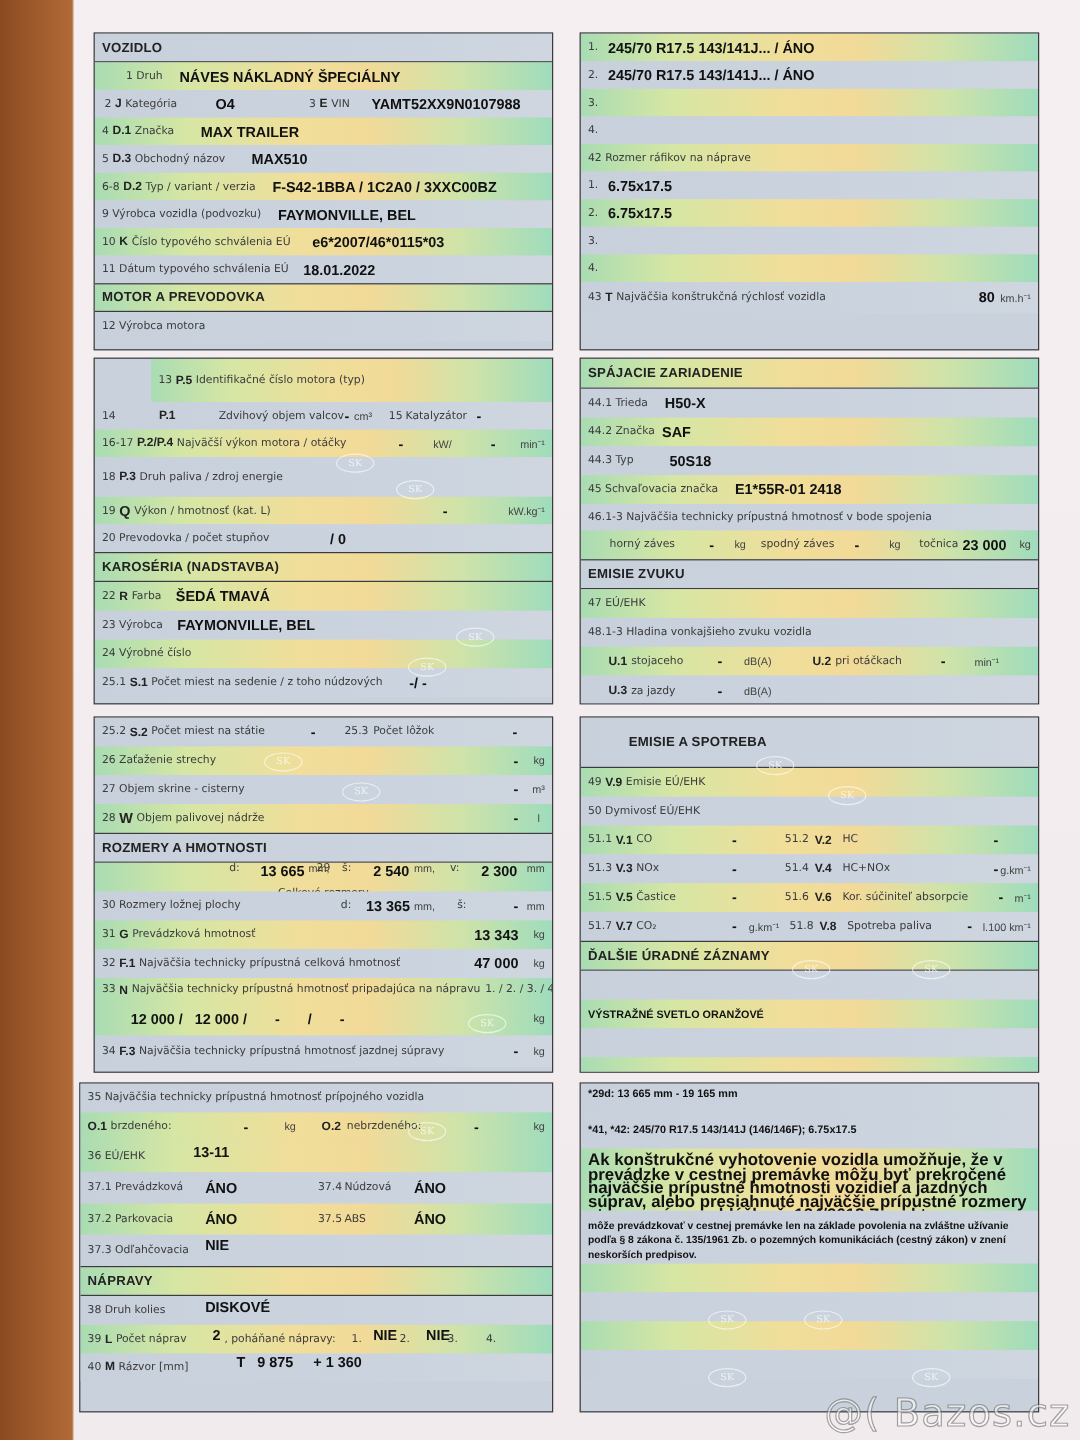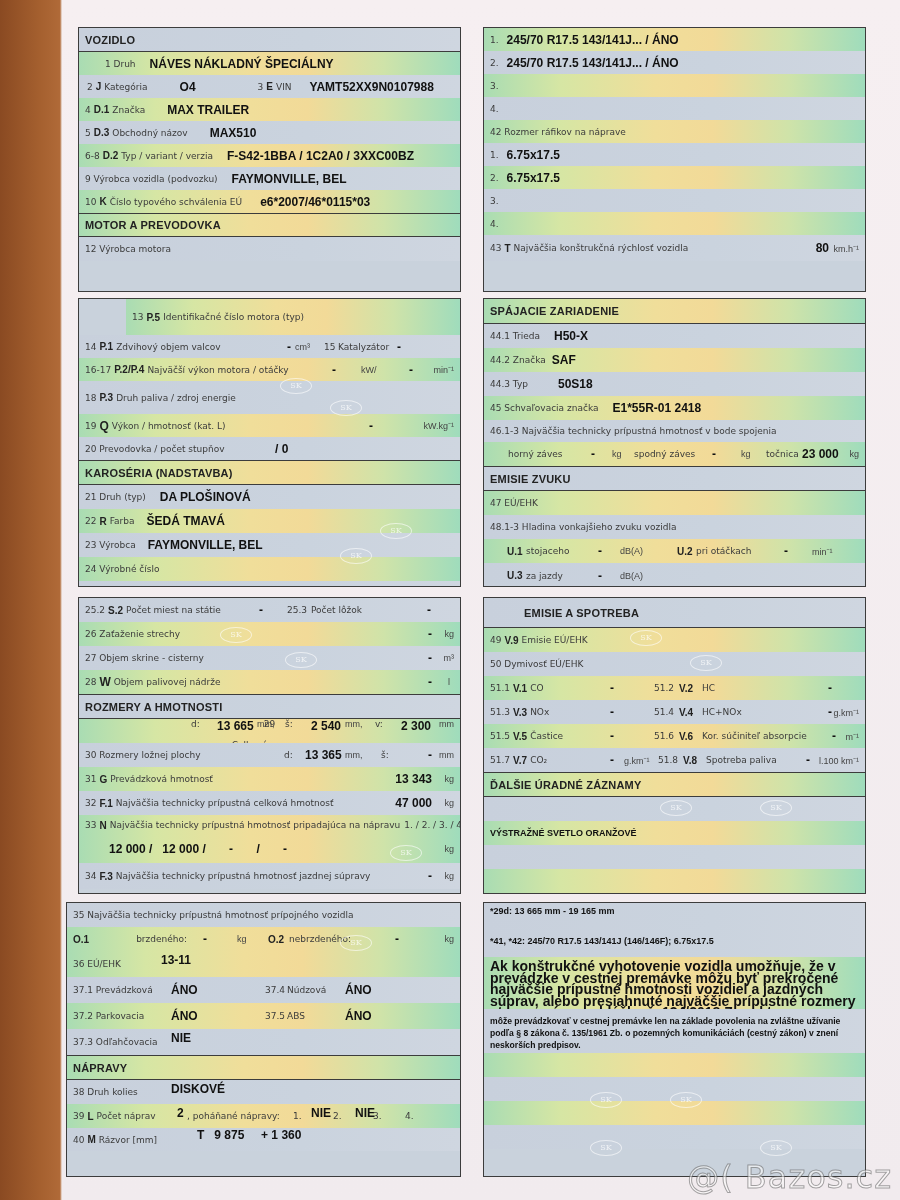--- a/index.html
+++ b/index.html
@@ -83,20 +83,24 @@
   <div class="row b" style="height:23px;">
     <span class="lbl">9</span>&nbsp;<span class="lbl">Výrobca vozidla (podvozku)</span>
     <span class="val" style="margin-left:14px">FAYMONVILLE, BEL</span>
   </div>
   <div class="row g" style="height:23px;">
     <span class="lbl">10</span>
       <span class="code">K</span>
       <span class="lbl">Číslo typového schválenia EÚ</span>
     <span class="val" style="margin-left:18px">e6*2007/46*0115*03</span>
   </div>
+  <div class="row b" style="height:23px;">
+    <span class="lbl">11</span>&nbsp;<span class="lbl">Dátum typového schválenia EÚ</span>
+    <span class="val" style="margin-left:12px">18.01.2022</span>
+  </div>
   <div class="row g hdr hdrT" style="height:24px;">
       <span>MOTOR A PREVODOVKA</span>
     </div>
   <div class="row b" style="height:24px;">
     <span class="lbl">12</span>&nbsp;<span class="lbl">Výrobca motora</span>
   </div>
 </div>
 
 <div class="panel" style="left:483px;top:27px;width:381px;height:263px;">
   <div class="row g" style="height:23px;">
@@ -138,21 +142,21 @@
     <span class="unit abs" style="right:6px">km.h⁻¹</span>
   </div>
 </div>
 
 <div class="panel" style="left:78px;top:298px;width:381px;height:287px;">
   <div class="row g" style="height:36px;margin-left:47px;">
     <span class="lbl">13</span>
       <span class="code">P.5</span>
       <span class="lbl">Identifikačné číslo motora (typ)</span>
   </div>
-  <div class="row b" style="height:23px;">
+  <div class="row b" style="height:23px;gap:33px;">
     <span class="lbl">14</span>
       <span class="code">P.1</span>
       <span class="lbl">Zdvihový objem valcov</span>
     <span class="val abs" style="left:208px">-</span>
       <span class="unit abs" style="left:216px">cm³</span>
     <span class="lbl abs" style="left:245px">15</span>
       <span class="lbl abs" style="left:259px">Katalyzátor</span>
     <span class="val abs" style="left:318px">-</span>
   </div>
   <div class="row g" style="height:23px;">
@@ -176,23 +180,20 @@
     <span class="val abs" style="left:290px">-</span>
       <span class="unit abs" style="right:6px">kW.kg⁻¹</span>
   </div>
   <div class="row b" style="height:23px;">
     <span class="lbl">20</span>&nbsp;<span class="lbl">Prevodovka / počet stupňov</span>
     <span class="val abs" style="left:196px">/  0</span>
   </div>
   <div class="row g hdr hdrT" style="height:25px;">
       <span>KAROSÉRIA (NADSTAVBA)</span>
     </div>
-  <div class="row b" style="height:24px;">
-    <span class="lbl">21</span>&nbsp;<span class="lbl">Druh (typ)</span><span class="val" style="margin-left:14px">DA PLOŠINOVÁ</span>
-  </div>
   <div class="row g" style="height:24px;">
     <span class="lbl">22</span>
       <span class="code">R</span>
       <span class="lbl">Farba</span>
       <span class="val" style="margin-left:12px">ŠEDÁ TMAVÁ</span>
   </div>
   <div class="row b" style="height:24px;">
     <span class="lbl">23</span>&nbsp;<span class="lbl">Výrobca</span><span class="val" style="margin-left:12px">FAYMONVILLE, BEL</span>
   </div>
   <div class="row g" style="height:24px;">
@@ -326,21 +327,21 @@
   <div class="row b" style="height:26px;">
     <span class="lbl">34</span>
       <span class="code">F.3</span>
       <span class="lbl">Najväčšia technicky prípustná hmotnosť jazdnej súpravy</span>
     <span class="val abs" style="right:28px">-</span>
       <span class="unit abs" style="right:6px">kg</span>
   </div>
 </div>
 
 <div class="panel" style="left:483px;top:597px;width:381px;height:295px;">
-  <div class="row b hdr" style="height:30px;padding-left:40px;">
+  <div class="row b hdr" style="height:42px;padding-left:40px;">
       <span>EMISIE A SPOTREBA</span>
     </div>
   <div class="row g" style="height:24px;">
     <span class="lbl">49</span>
       <span class="code">V.9</span>
       <span class="lbl">Emisie EÚ/EHK</span>
   </div>
   <div class="row b" style="height:24px;">
     <span class="lbl">50</span>&nbsp;<span class="lbl">Dymivosť EÚ/EHK</span>
   </div>
@@ -396,21 +397,21 @@
     <span class="val" style="font-size:9px">VÝSTRAŽNÉ SVETLO ORANŽOVÉ</span>
   </div>
   <div class="row b" style="height:24px;"></div>
   <div class="row g" style="height:25px;"></div>
 </div>
 
 <div class="panel" style="left:66px;top:902px;width:393px;height:273px;">
   <div class="row b" style="height:24px;">
       <span class="lbl">35  Najväčšia technicky prípustná hmotnosť prípojného vozidla</span>
     </div>
-  <div class="row g" style="height:24px;gap:44px;">
+  <div class="row g" style="height:24px;">
     <span class="code" style="margin-left:0">O.1</span>
       <span class="lbl">brzdeného:</span>
     <span class="val abs" style="left:136px">-</span>
       <span class="unit abs" style="left:170px">kg</span>
     <span class="code abs" style="left:198px">O.2</span>
       <span class="lbl abs" style="left:222px">nebrzdeného:</span>
     <span class="val abs" style="left:328px">-</span>
       <span class="unit abs" style="right:6px">kg</span>
   </div>
   <div class="row g" style="height:26px;">

